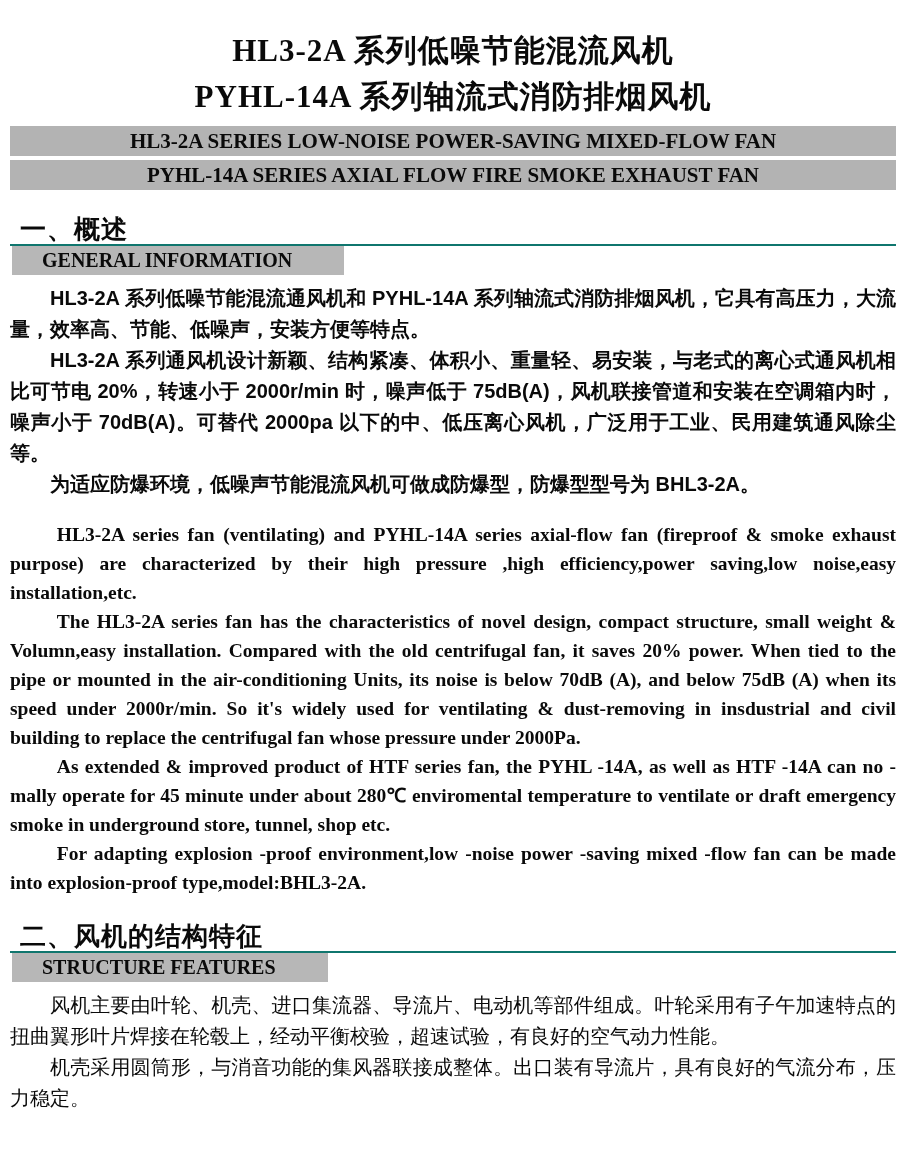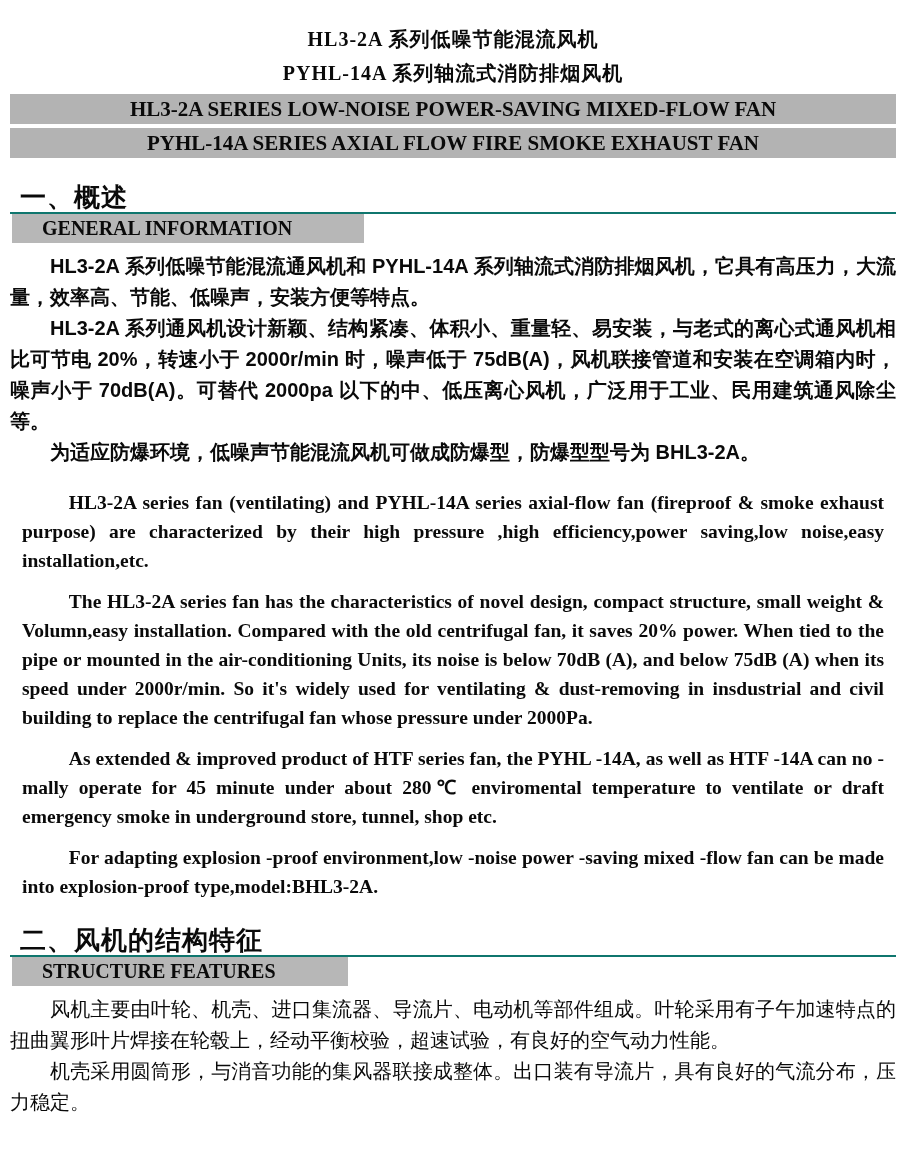--- a/index.html
+++ b/index.html
@@ -17,24 +17,24 @@
   .page {
     box-sizing: border-box;
     width: 906px;
     height: 1152px;
     padding: 22px 10px 0 10px;
   }
   
   .title-cn {
     text-align: center;
     font-weight: bold;
-    font-size: 20px;
+    font-size: 31px;
     line-height: 34px;
     letter-spacing: 1px;
-    margin: 0;
+    margin: 12px;
   }
   .banner {
     background: #b3b3b3;
     text-align: center;
     font-weight: bold;
     font-size: 21px;
     line-height: 26px;
     padding: 2px 12px;
     margin-top: 4px;
   }
@@ -52,37 +52,37 @@
     line-height: 30px;
     margin: 0;
     letter-spacing: 1px;
   }
   .section-label-en {
     display: inline-block;
     background: #b7b7b7;
     font-weight: bold;
     font-size: 20px;
     line-height: 24px;
-    padding: 2px 72px 3px 30px;
+    padding: 2px 52px 3px 30px;
     margin: 0 0 0 2px;
   }
   
   .cn-block { margin-top: 8px; }
   .cn-block p {
     margin: 0;
     text-indent: 2em;
     text-align: justify;
     font-size: 20px;
     line-height: 31px;
     font-family: "Liberation Sans", sans-serif;
   }
   .cn-bold p { font-weight: bold; }
   .en-block { margin-top: 20px; }
   .en-block p {
-    margin: 12px;
+    margin: 0;
     text-indent: 2.4em;
     text-align: justify;
     font-size: 19.5px;
     line-height: 29px;
   }
   .en-bold p { font-weight: bold; }
 </style>
 </head>
 <body>
 

